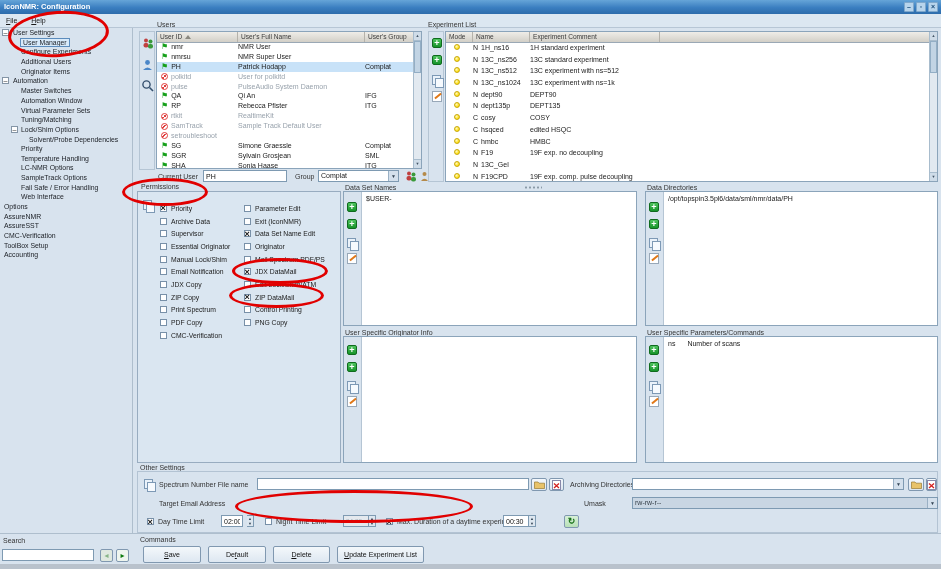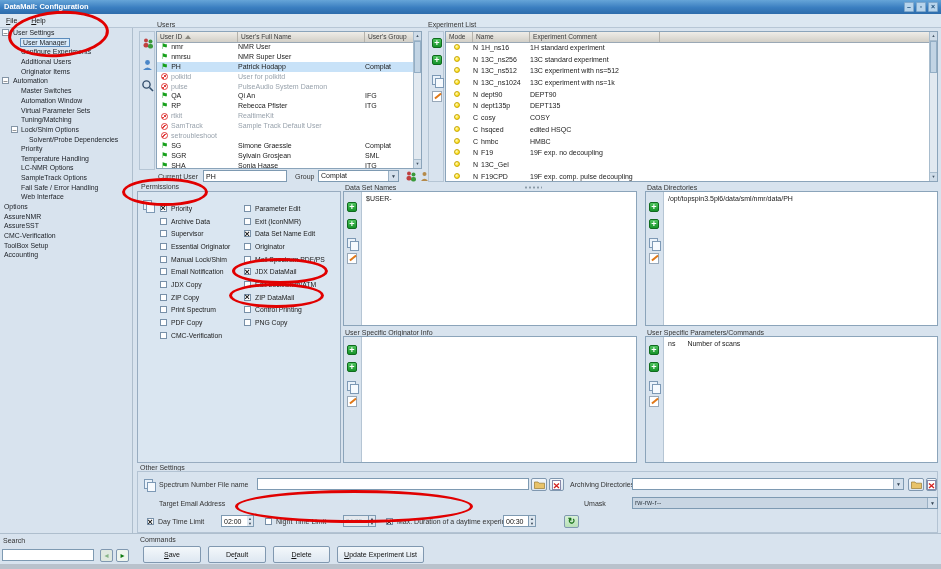--- a/index.html
+++ b/index.html
@@ -101,21 +101,21 @@
   .hline{position:absolute;background:#aebecd;}
   .splitdots{position:absolute;width:18px;height:3px;
      background-image:radial-gradient(circle,#8a9aa8 1px,transparent 1.2px);background-size:4px 3px;}
 </style>
 </head>
 <body>
 
 <div id="app">
 
   <div class="abs" id="titlebar">
-    <span>DataMail: Configuration</span>
+    <span>IconNMR: Configuration</span>
     <span class="wbtn" style="right:27px;">–</span>
     <span class="wbtn" style="right:15px;">▫</span>
     <span class="wbtn" style="right:3px;">×</span>
   </div>
 
   <div class="abs" id="menubar">
     <span class="menuitem"><span></span><span class="u">F</span><span>ile</span></span>
     <span class="menuitem"><span></span><span class="u">H</span><span>elp</span></span>
   </div>
 
@@ -629,21 +629,21 @@
           <path d="M2 3.5 L7 8 M7 3.5 L2 8" stroke="#d42020" stroke-width="1.3"></path>
         </svg>
       </span>
 
     <span class="seclabel" style="left:21px;top:28px;">Target Email Address</span>
     <span class="seclabel" style="left:446px;top:28px;">Umask</span>
     <div class="combo dis" style="left:494px;top:25px;width:306px;"><span>rw-rw-r--</span><span class="arrowbox">▼</span></div>
 
     <span class="checkbox checked" style="position:absolute;left:9px;top:46px;"></span>
     <span class="seclabel" style="left:20px;top:46px;">Day Time Limit</span>
-    <input style="left: 83px; top: 43px; width: 33px;" value="02:00">
+    <input style="left: 83px; top: 43px; width: 22px;" value="02:00">
     <span class="spinbtns" style="left:109px;top:43px;">▲<br>▼</span>
     <span class="checkbox" style="position:absolute;left:127px;top:46px;"></span>
     <span class="seclabel" style="left:138px;top:46px;">Night Time Limit</span>
     <input class="dis" style="left: 205px; top: 43px; width: 26px; font-family: Liberation Serif, serif;" value="04:00">
     <span class="spinbtns" style="left:231px;top:43px;">▲<br>▼</span>
     <span class="checkbox checked" style="position:absolute;left:248px;top:46px;"></span>
     <span class="seclabel" style="left:259px;top:46px;">Max. Duration of a daytime experiment</span>
     <input style="left: 365px; top: 43px; width: 26px;" value="00:30">
     <span class="spinbtns" style="left:391px;top:43px;">▲<br>▼</span>
     <span class="sbtn" style="left:426px;top:43px;width:15px;height:13px;background:linear-gradient(#d8f0d8,#b8e0b8);">

